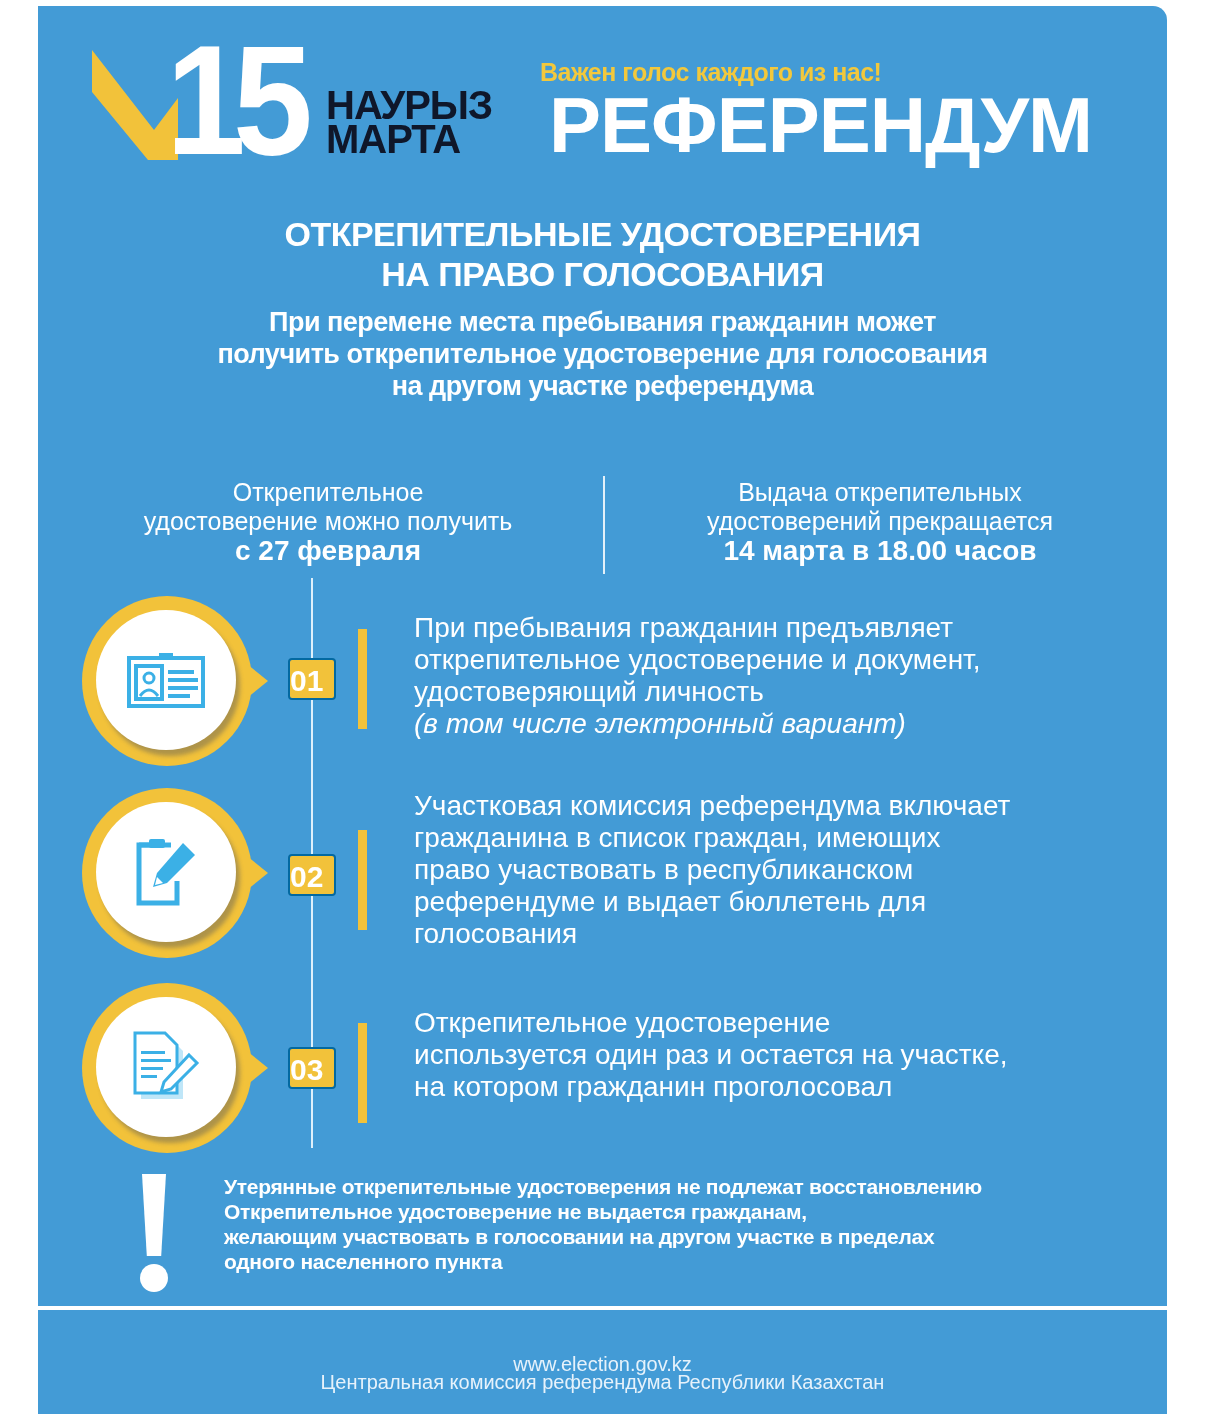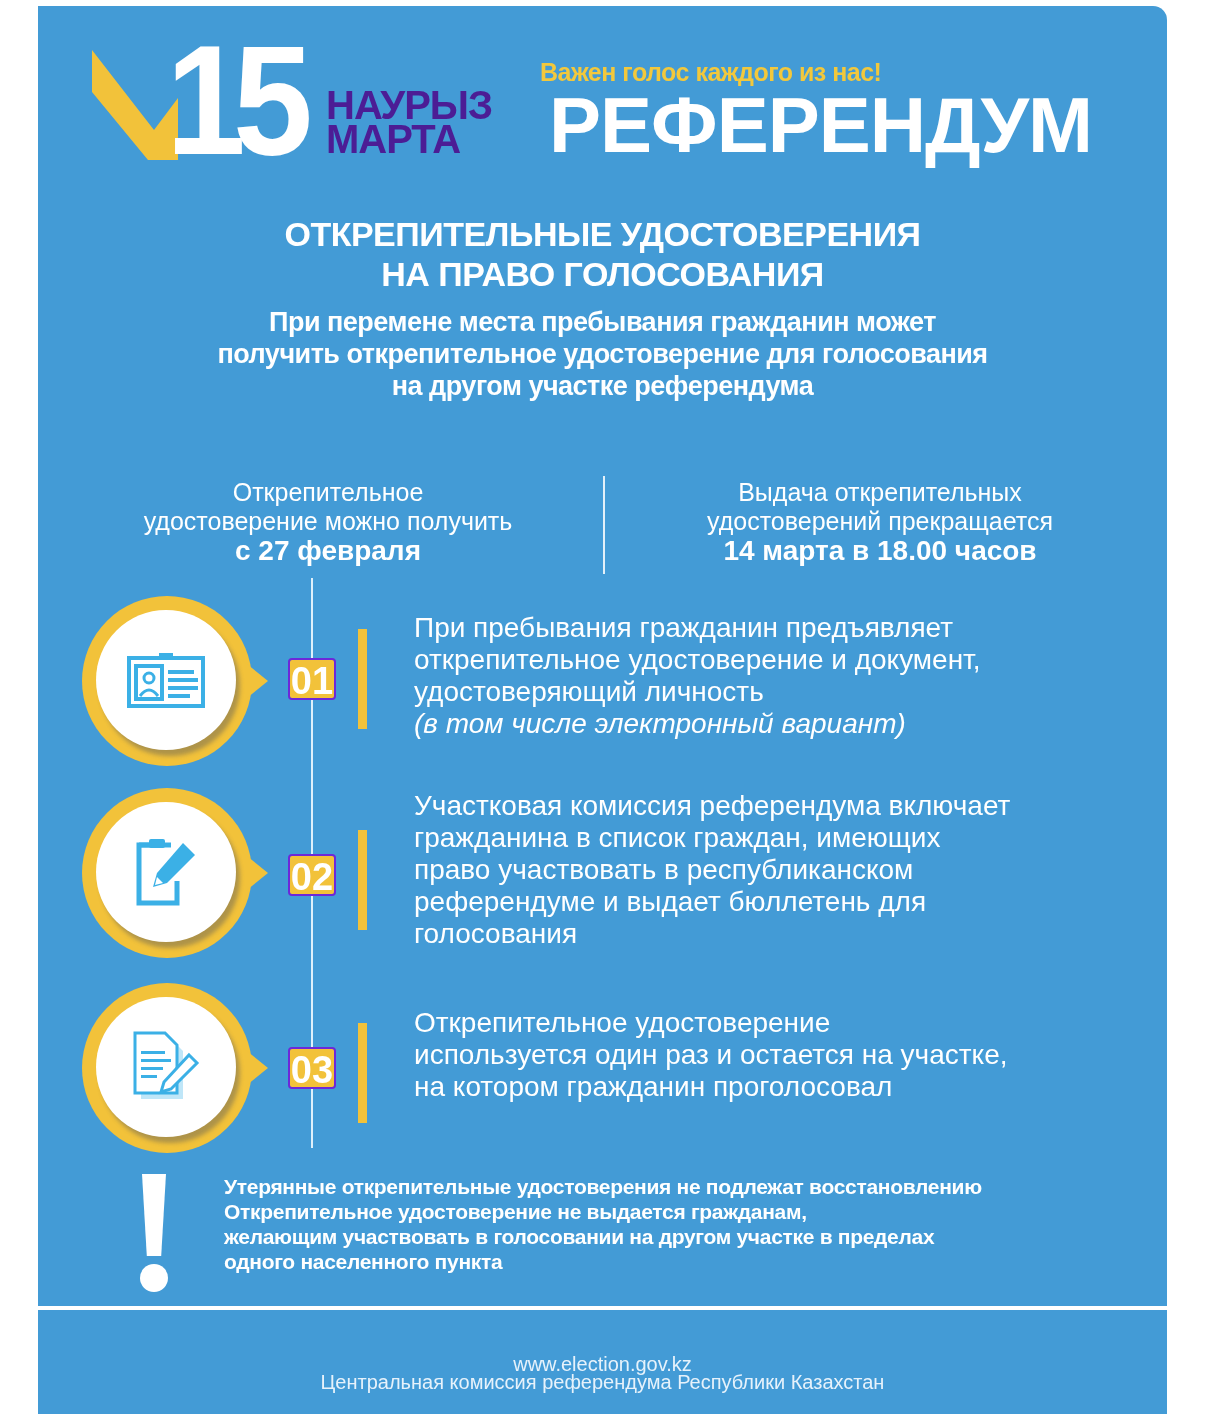--- a/index.html
+++ b/index.html
@@ -9,42 +9,42 @@
   .poster { position: absolute; left: 38px; top: 6px; width: 1129px; height: 1408px; background: #ffffff; }
   .panel { position: absolute; left: 0; width: 1129px; background: #439bd6; }
   .p-header { top: 0; height: 496px; border-top-right-radius: 14px; }
   .p-dates { top: 434px; height: 134px; margin-top: 16px; }
   .p-steps { top: 572px; height: 728px; }
   .p-footer { top: 1304px; height: 104px; }
 
   
   .logo-check { position: absolute; left: 54px; top: 44px; }
   .logo-15 { position: absolute; left: 128px; top: 16px; font-size: 156px; font-weight: 900; letter-spacing: -14px; line-height: 1; color: #fff; font-family: "Liberation Sans", sans-serif; transform: scaleX(0.92); transform-origin: left top; }
-  .logo-month { position: absolute; left: 288px; top: 82px; font-size: 40px; font-weight: 700; line-height: 34px; letter-spacing: -1px; color: #4c1d95; }
+  .logo-month { position: absolute; left: 288px; top: 82px; font-size: 40px; font-weight: 700; line-height: 34px; letter-spacing: -1px; color: #0f172a; }
   .slogan { position: absolute; left: 502px; top: 52px; font-size: 25px; font-weight: 700; color: #f2c83c; letter-spacing: -0.5px; }
   .big-title { position: absolute; left: 511px; top: 80px; font-size: 78px; font-weight: 700; color: #fff; letter-spacing: -1px; line-height: 1; }
 
   .main-heading { position: absolute; left: 0; width: 100%; top: 208px; text-align: center; font-size: 34px; font-weight: 700; line-height: 40px; letter-spacing: -0.5px; }
   .intro { position: absolute; left: 0; width: 100%; top: 300px; text-align: center; font-size: 27px; font-weight: 700; line-height: 32px; letter-spacing: -0.5px; }
 
   
   .date-col { position: absolute; top: 22px; width: 520px; text-align: center; font-size: 25px; line-height: 29px; }
   .date-col .strong { font-weight: 700; font-size: 28px; }
   .date-left { left: 30px; }
   .date-right { left: 582px; }
   .date-divider { position: absolute; left: 565px; top: 20px; width: 2px; height: 98px; background: #ffffff; opacity: 0.85; }
 
   
   .timeline-line { position: absolute; left: 273px; top: 0; width: 2px; height: 570px; background: #dff0fb; }
   .step { position: absolute; left: 0; width: 1129px; }
   .step-badge-wrap { position: absolute; left: 44px; width: 190px; height: 170px; }
   .yellow-drop { position: absolute; left: 0; top: 0; width: 170px; height: 170px; border-radius: 50%; background: #f2c23a; }
   .yellow-tip { position: absolute; left: 150px; top: 56px; width: 0; height: 0; border-top: 29px solid transparent; border-bottom: 29px solid transparent; border-left: 36px solid #f2c23a; }
   .white-circle { position: absolute; left: 14px; top: 14px; width: 140px; height: 140px; border-radius: 50%; background: #ffffff; box-shadow: 4px 6px 4px rgba(90,90,90,0.45); display: flex; align-items: center; justify-content: center; }
-  .num-box { position: absolute; left: 250px; width: 48px; height: 42px; background: #f2c23a; border-radius: 4px; color: #fff; font-weight: 700; font-size: 38px; line-height: 42px; text-align: center; border: 2px solid #6d28d9; outline: 0; }
+  .num-box { position: absolute; left: 250px; width: 48px; height: 42px; background: #f2c23a; border-radius: 4px; color: #fff; font-weight: 700; font-size: 30px; line-height: 42px; border: 2px solid #0369a1; outline: 0; }
   .yellow-bar { position: absolute; left: 320px; width: 9px; background: #f2c23a; }
   .step-text { position: absolute; left: 376px; width: 730px; font-size: 28px; line-height: 32px; color: #fff; }
   .step-text .italic { font-style: italic; }
 
   .exclaim { position: absolute; left: 98px; top: 596px; width: 36px; }
   .exclaim .bar { width: 24px; height: 82px; background: #fff; margin: 0 auto; clip-path: polygon(0 0, 100% 0, 80% 100%, 20% 100%); }
   .exclaim .dot { width: 28px; height: 28px; border-radius: 50%; background: #fff; margin: 8px auto 0; }
   .notice { position: absolute; left: 186px; top: 596px; width: 920px; font-size: 21px; font-weight: 700; line-height: 25px; letter-spacing: -0.3px; }
 
   

